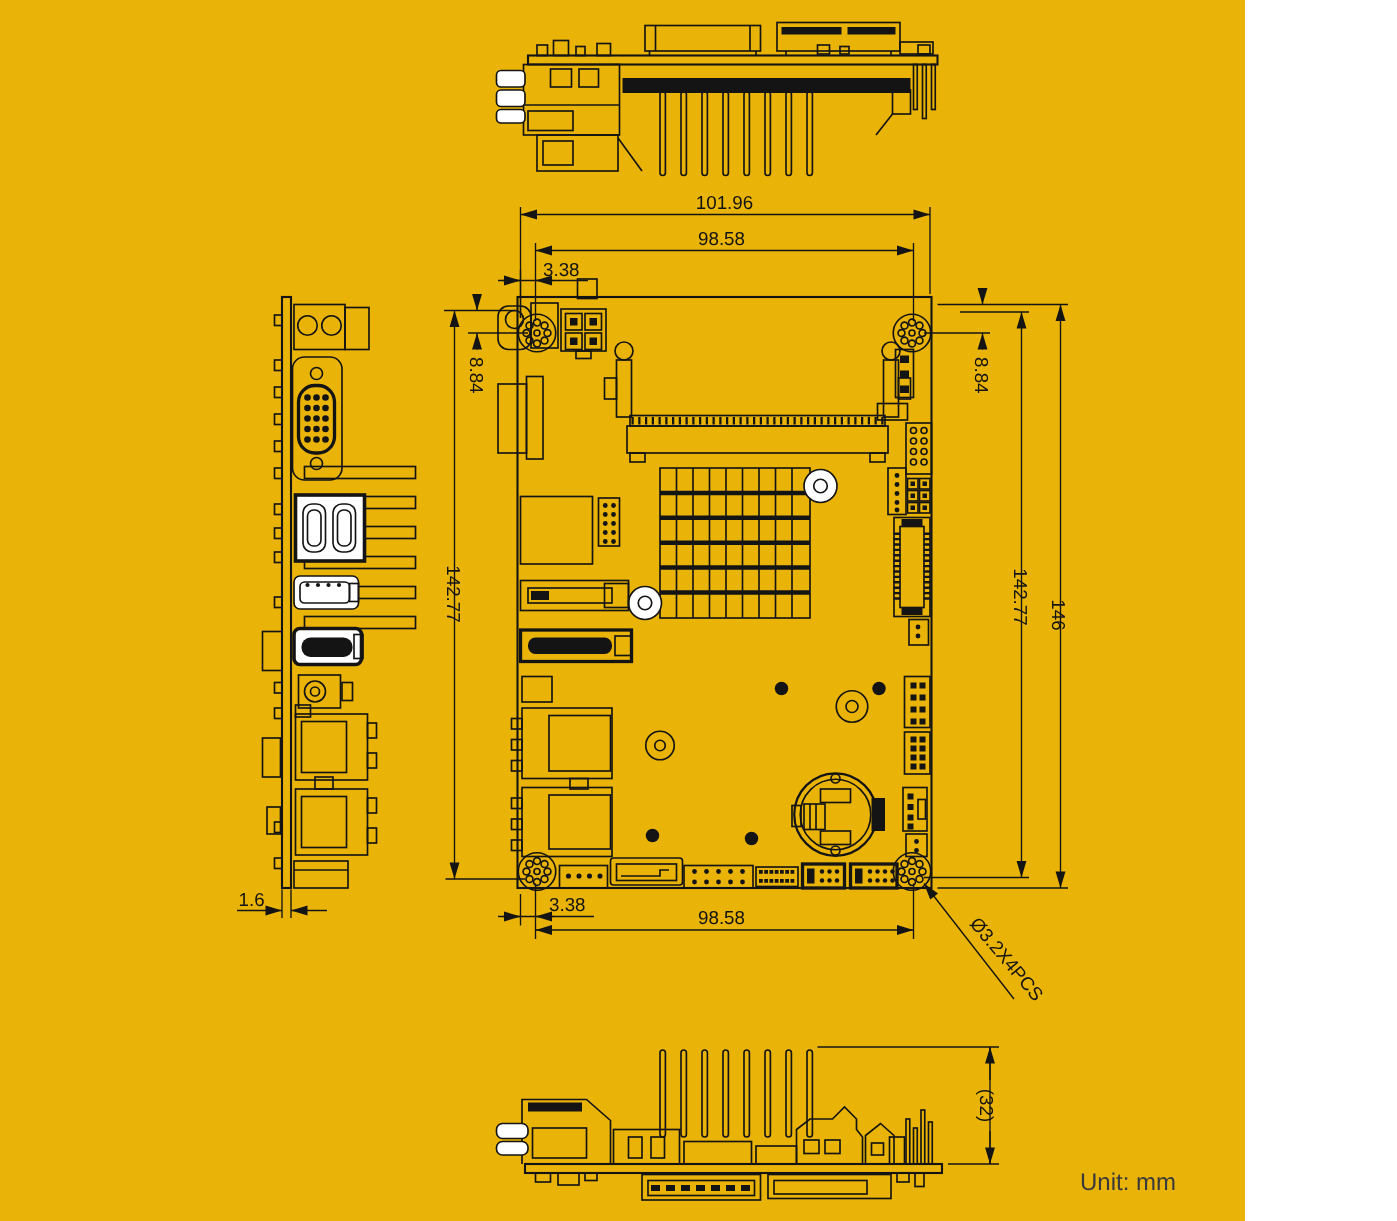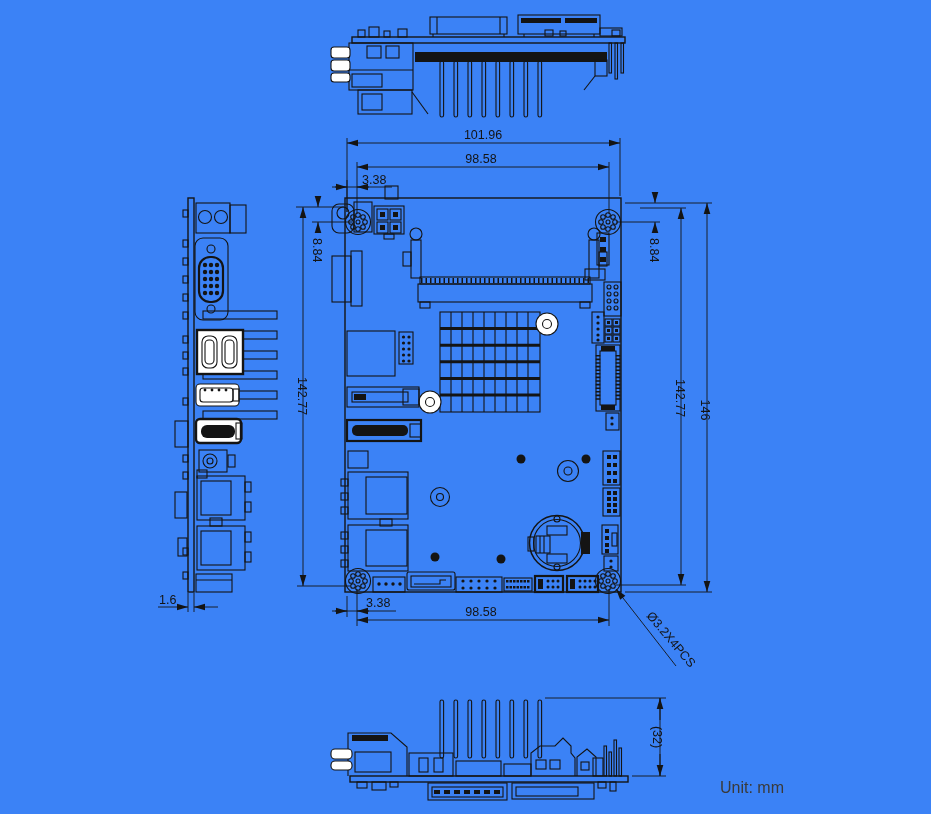--- a/index.html
+++ b/index.html
@@ -1,16 +1,16 @@
 <!DOCTYPE html>
 <html><head>
 <meta charset="utf-8">
 <style>
   html,body{margin:0;padding:0;background:#fff;}
-  #canvas{position:relative;width:931px;height:814px;background:#3b82f6;overflow:hidden;
+  #canvas{position:relative;width:830px;height:814px;background:#eab308;overflow:hidden;
           font-family:"Liberation Sans", sans-serif;}
   svg{position:absolute;left:0;top:0;}
   .ln{stroke:#141414;stroke-width:1.1;fill:none;}
   .b{stroke:#141414;stroke-width:1.4;fill:none;}
   .thk{stroke:#141414;stroke-width:2.2;fill:none;}
   .fl{fill:#141414;stroke:none;}
   .wfl{fill:#ffffff;stroke:#141414;stroke-width:1.1;}
   .dim{stroke:#141414;stroke-width:0.9;fill:none;}
   .dt{font-size:12.5px;fill:#141414;}
   .unit{font-size:16px;fill:#3a3a3a;}

